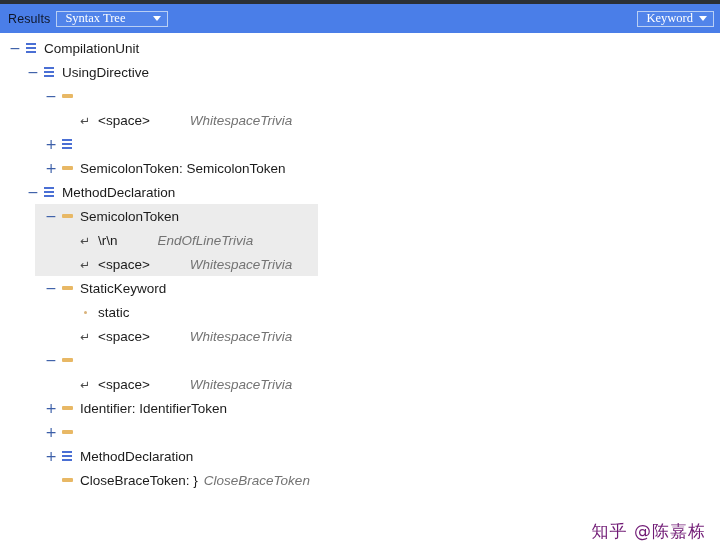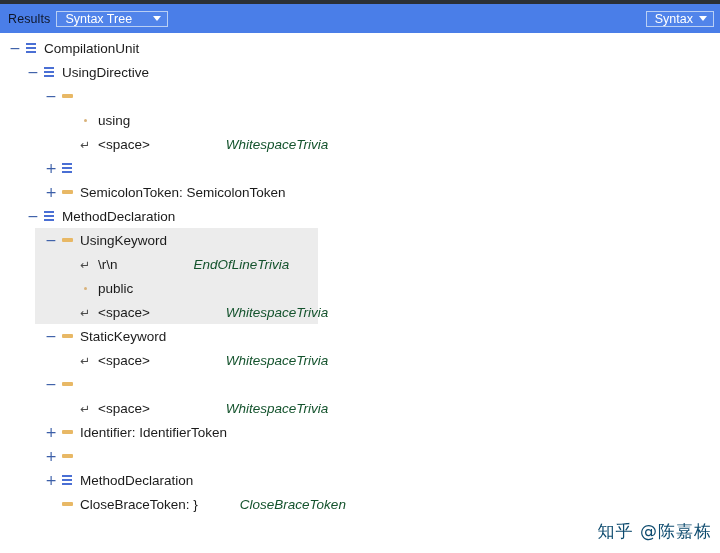--- a/index.html
+++ b/index.html
@@ -40,20 +40,21 @@
   }
   .dropdown {
     border: 1px solid #b9cff4;
     background: #5184ea;
     height: 16px;
     display: flex;
     align-items: center;
     box-sizing: border-box;
     padding: 0 6px 0 8px;
     cursor: default;
+    font-family: Liberation Serif, serif;
   }
   .dropdown .dd-text {
     color: #ffffff;
     font-size: 12.5px;
     white-space: nowrap;
   }
   .dropdown.wide .dd-text { min-width: 78px; }
   .caret {
     width: 0; height: 0;
     border-left: 4px solid transparent;
@@ -152,53 +153,52 @@
     line-height: 1;
     transform: translateY(1px);
   }
 
   .lbl {
     padding-left: 4px;
     color: #1b1b1b;
     text-align: center;
   }
   .kind {
-    color: #14532d;
+    color: #737373;
     font-style: italic;
     padding-left: 8px;
-    margin-left: 36px;
   }
   .kind.gap-lg { padding-left: 40px; }
   .kind.gap-sm { padding-left: 6px; }
 
   
   .watermark {
     position: absolute;
-    right: 8px;
+    right: 14px;
     bottom: 10px;
-    color: #0c4a6e;
+    color: #701a75;
     font-size: 17px;
     font-family: "DejaVu Sans", sans-serif;
     letter-spacing: 1px;
     user-select: none;
   }
 </style>
 </head>
 <body>
 
 <div class="topstrip"></div>
 
 <div class="toolbar">
   <span class="tb-label">Results</span>
   <div class="dropdown wide">
     <span class="dd-text">Syntax Tree</span>
     <span class="caret"></span>
   </div>
   <div class="dropdown right-dd">
-    <span class="dd-text">Syntax</span>
+    <span class="dd-text">Keyword</span>
     <span class="caret"></span>
   </div>
 </div>
 
 <div class="tree" id="tree">
     <div class="row">
       <span class="indent" style="width: 8px;"></span>
       <span class="exp">−</span>
       <span class="ic">
         <span class="ic-node">
@@ -225,28 +225,20 @@
       <span class="indent" style="width: 44px;"></span>
       <span class="exp">−</span>
       <span class="ic">
         <span class="ic-token"></span>
       </span>
     </div>
     <div class="row">
       <span class="indent" style="width: 62px;"></span>
       <span class="exp empty"></span>
       <span class="ic">
-        <span class="ic-dot"></span>
-      </span>
-      <span class="lbl">using</span>
-    </div>
-    <div class="row">
-      <span class="indent" style="width: 62px;"></span>
-      <span class="exp empty"></span>
-      <span class="ic">
         <span class="ic-trivia">↵</span>
       </span>
       <span class="lbl">&lt;space&gt;</span>
       <span class="kind gap-lg">WhitespaceTrivia</span>
     </div>
     <div class="row">
       <span class="indent" style="width: 44px;"></span>
       <span class="exp">+</span>
       <span class="ic">
         <span class="ic-node">
@@ -275,60 +267,60 @@
         </span>
       </span>
       <span class="lbl">MethodDeclaration</span>
     </div>
     <div class="row selected">
       <span class="indent" style="width: 44px;"></span>
       <span class="exp">−</span>
       <span class="ic">
         <span class="ic-token"></span>
       </span>
-      <span class="lbl">UsingKeyword</span>
+      <span class="lbl">SemicolonToken</span>
     </div>
     <div class="row selected">
       <span class="indent" style="width: 62px;"></span>
       <span class="exp empty"></span>
       <span class="ic">
         <span class="ic-trivia">↵</span>
       </span>
       <span class="lbl">\r\n</span>
       <span class="kind gap-lg">EndOfLineTrivia</span>
     </div>
     <div class="row selected">
       <span class="indent" style="width: 62px;"></span>
       <span class="exp empty"></span>
       <span class="ic">
-        <span class="ic-dot"></span>
-      </span>
-      <span class="lbl">public</span>
-    </div>
-    <div class="row selected">
-      <span class="indent" style="width: 62px;"></span>
-      <span class="exp empty"></span>
-      <span class="ic">
         <span class="ic-trivia">↵</span>
       </span>
       <span class="lbl">&lt;space&gt;</span>
       <span class="kind gap-lg">WhitespaceTrivia</span>
     </div>
     <div class="row">
       <span class="indent" style="width: 44px;"></span>
       <span class="exp">−</span>
       <span class="ic">
         <span class="ic-token"></span>
       </span>
       <span class="lbl">StaticKeyword</span>
     </div>
     <div class="row">
       <span class="indent" style="width: 62px;"></span>
       <span class="exp empty"></span>
       <span class="ic">
+        <span class="ic-dot"></span>
+      </span>
+      <span class="lbl">static</span>
+    </div>
+    <div class="row">
+      <span class="indent" style="width: 62px;"></span>
+      <span class="exp empty"></span>
+      <span class="ic">
         <span class="ic-trivia">↵</span>
       </span>
       <span class="lbl">&lt;space&gt;</span>
       <span class="kind gap-lg">WhitespaceTrivia</span>
     </div>
     <div class="row">
       <span class="indent" style="width: 44px;"></span>
       <span class="exp">−</span>
       <span class="ic">
         <span class="ic-token"></span>

